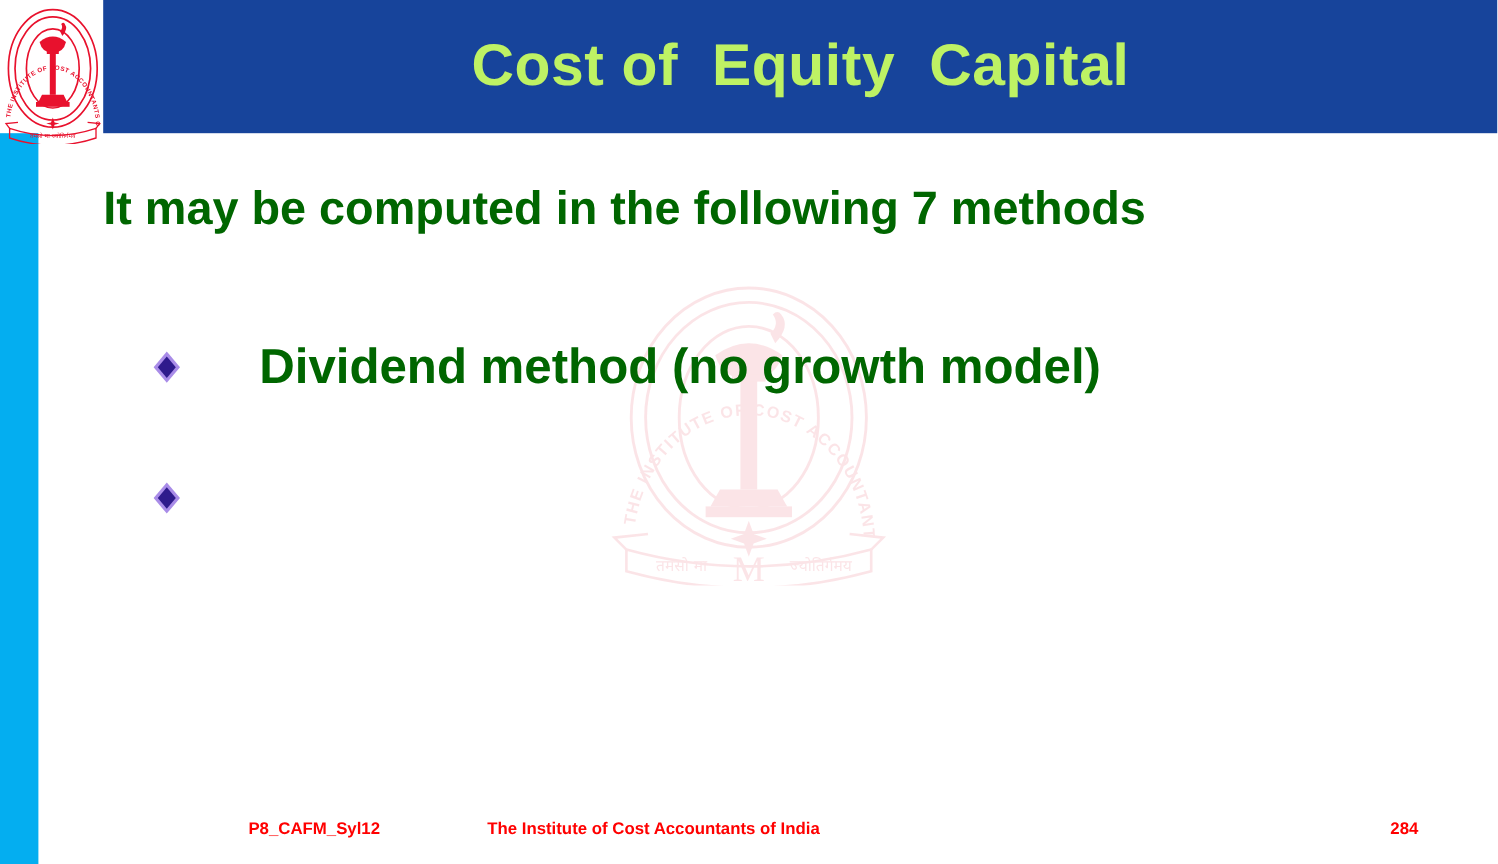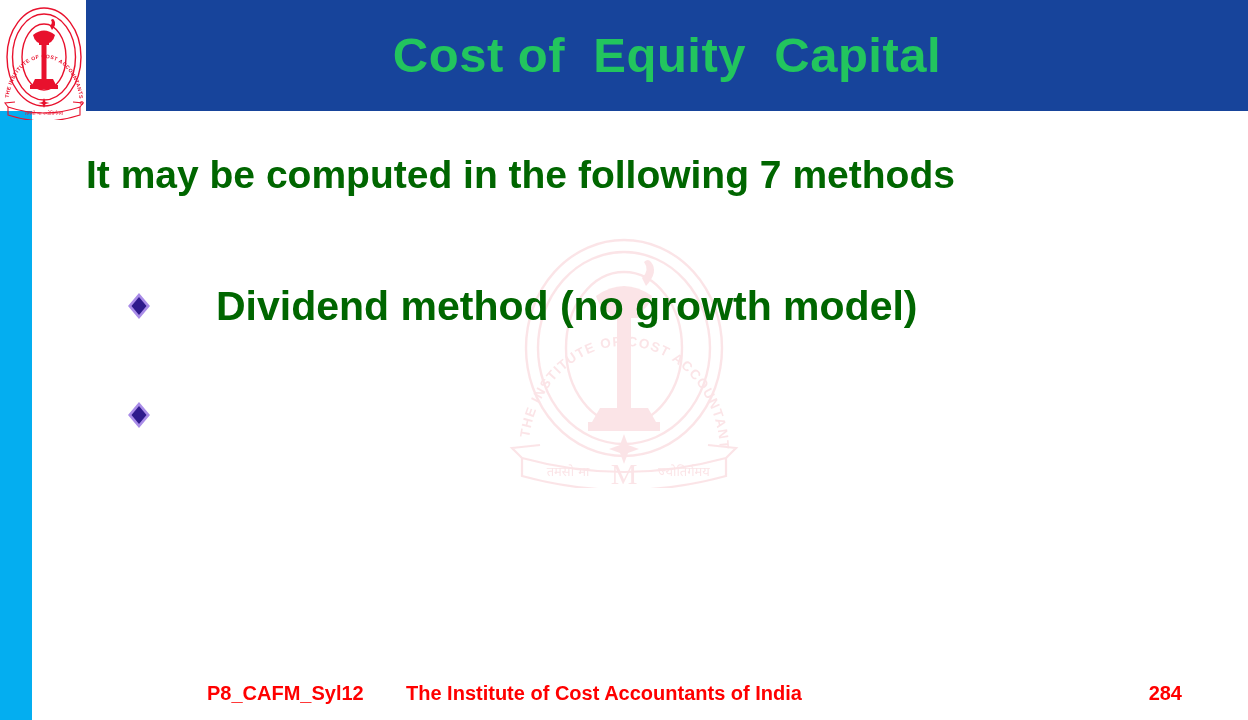--- a/index.html
+++ b/index.html
@@ -44,21 +44,21 @@
     left: 86px;
     top: 0;
     width: 1162px;
     height: 111px;
     background: #17449B;
     display: flex;
     align-items: center;
     justify-content: center;
   }
   .title-text {
-    color: #22c55e;
+    color: #bef264;
     font-size: 49px;
     font-weight: bold;
     letter-spacing: 0.5px;
     white-space: pre;
     line-height: 1.05;
     font-family: "Liberation Sans", sans-serif;
   }
 
   
   .watermark {
@@ -124,21 +124,21 @@
   }
 
   
   .footer {
     position: absolute;
     left: 0;
     bottom: 16px;
     width: 1248px;
     height: 22px;
     color: #FF0000;
-    font-size: 20px;
+    font-size: 14px;
     font-weight: bold;
     text-decoration: underline;
   }
   .footer-code {
     position: absolute;
     left: 207px;
     top: 0;
     white-space: nowrap;
   }
   .footer-org {

